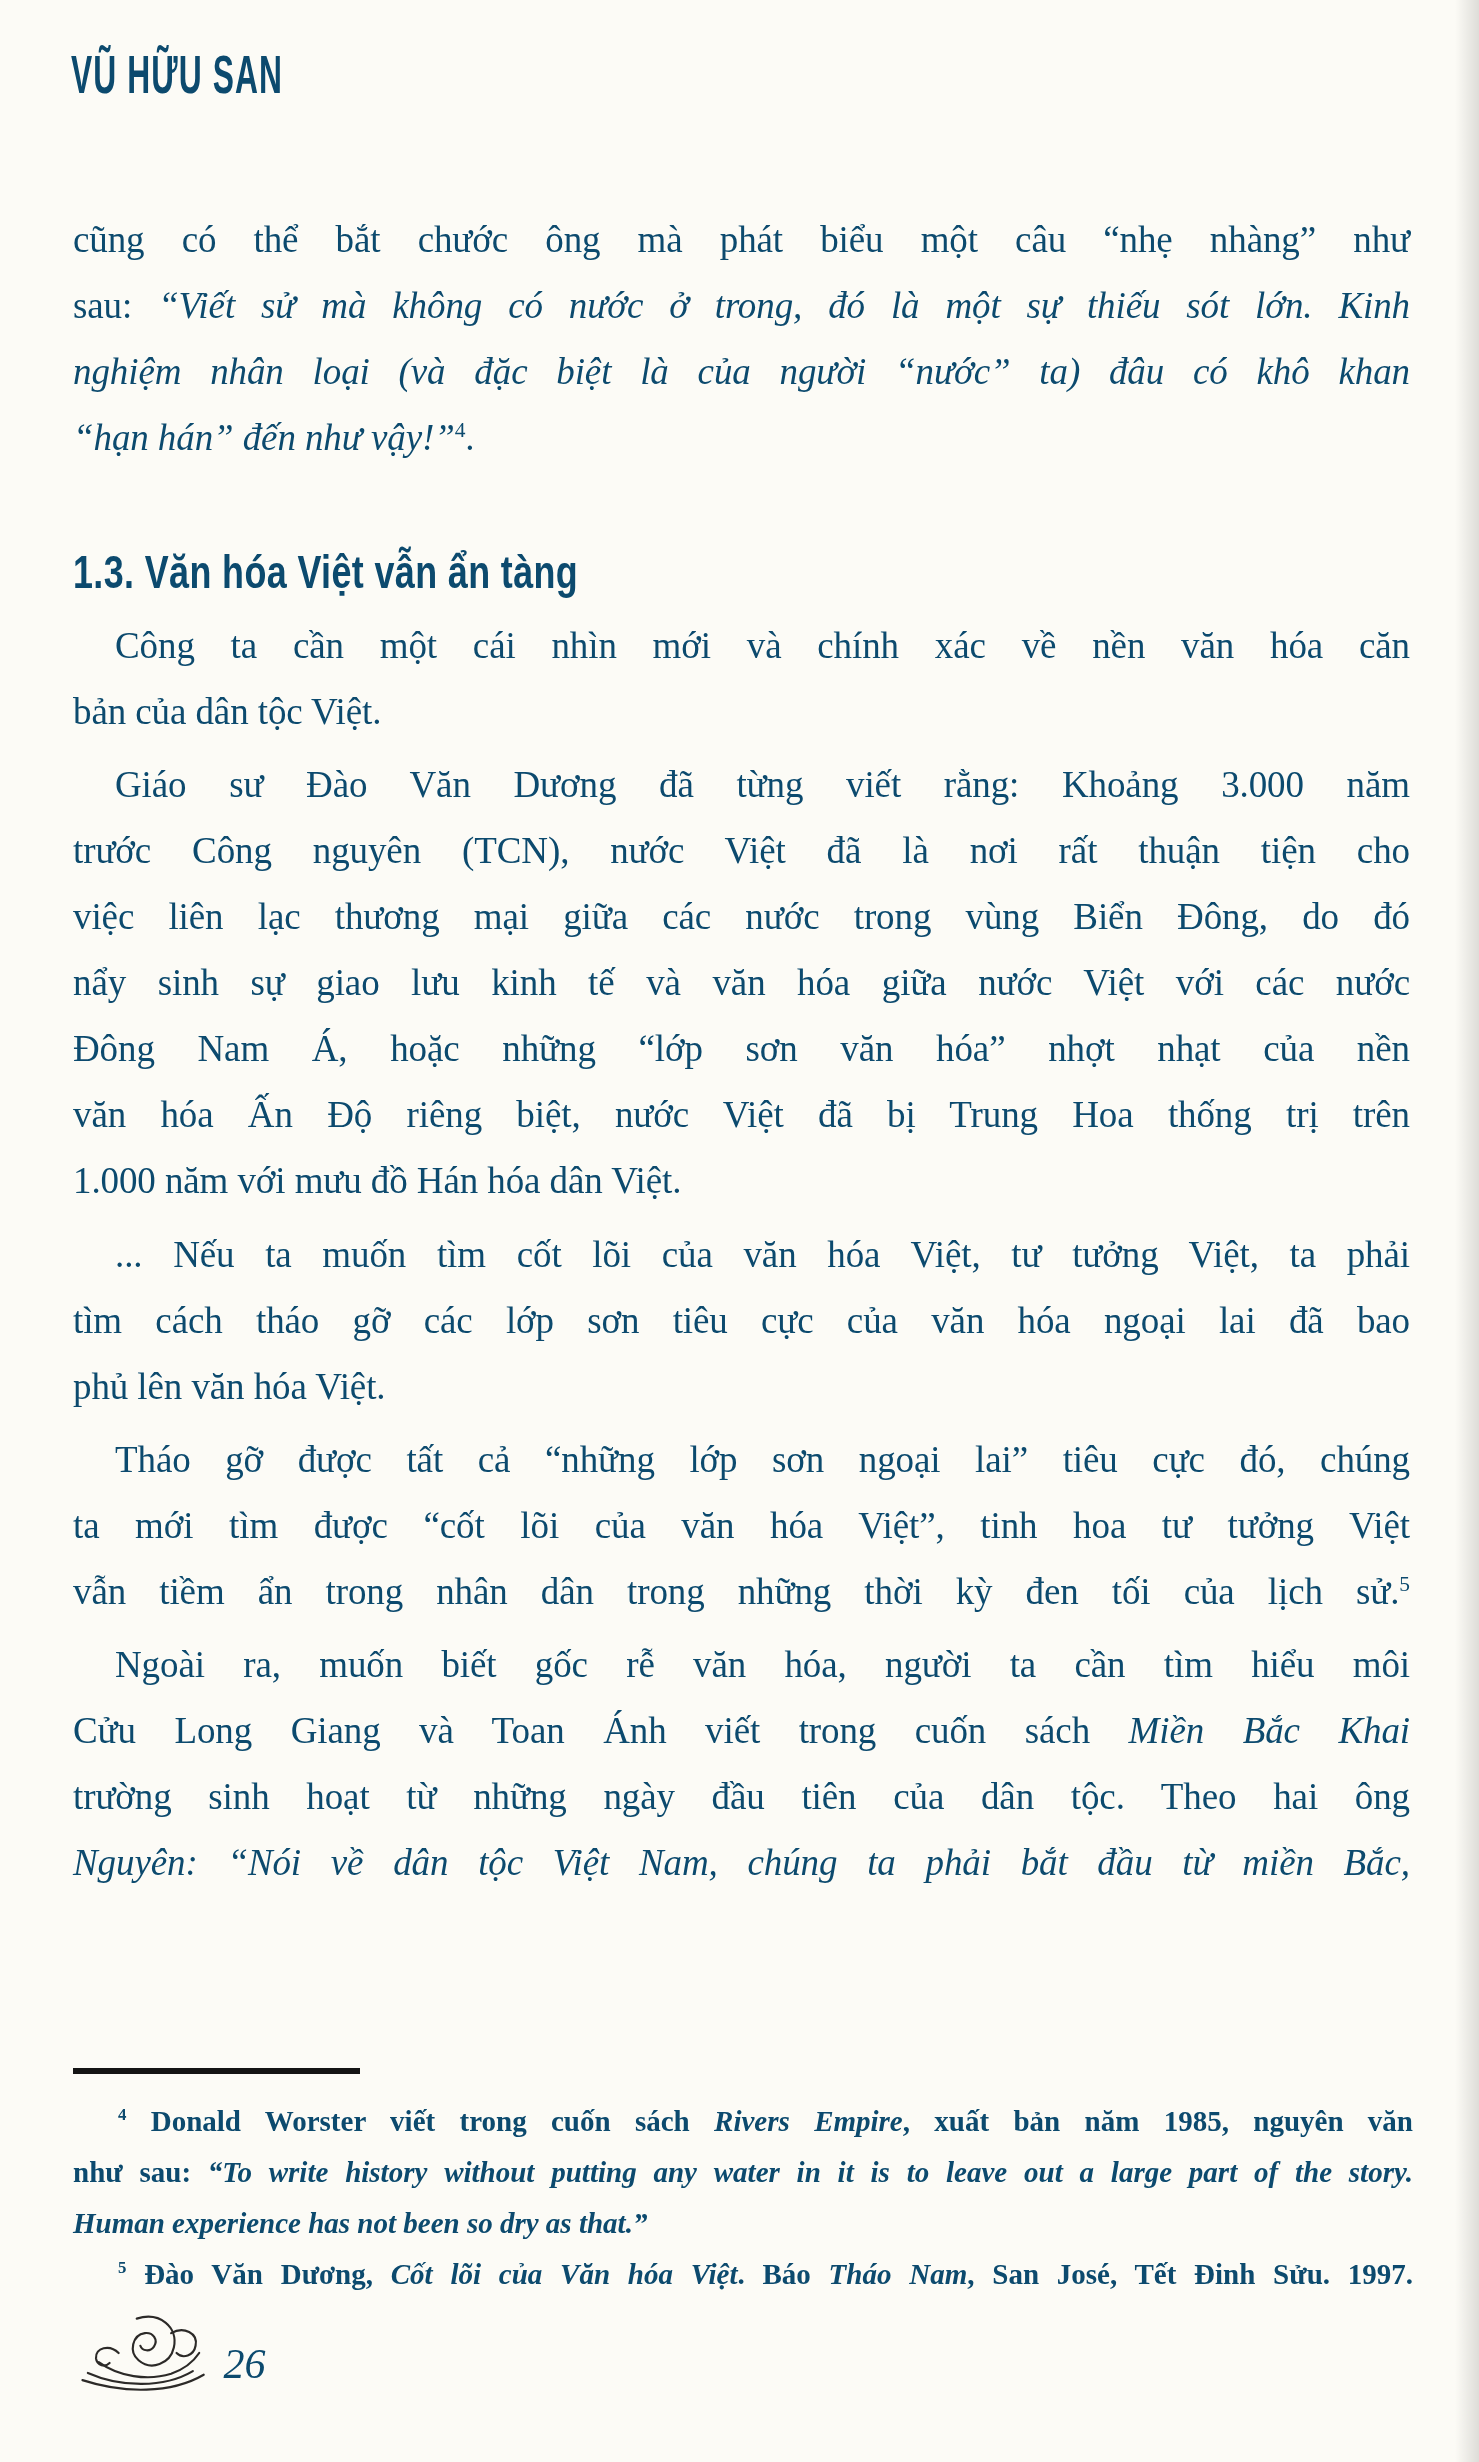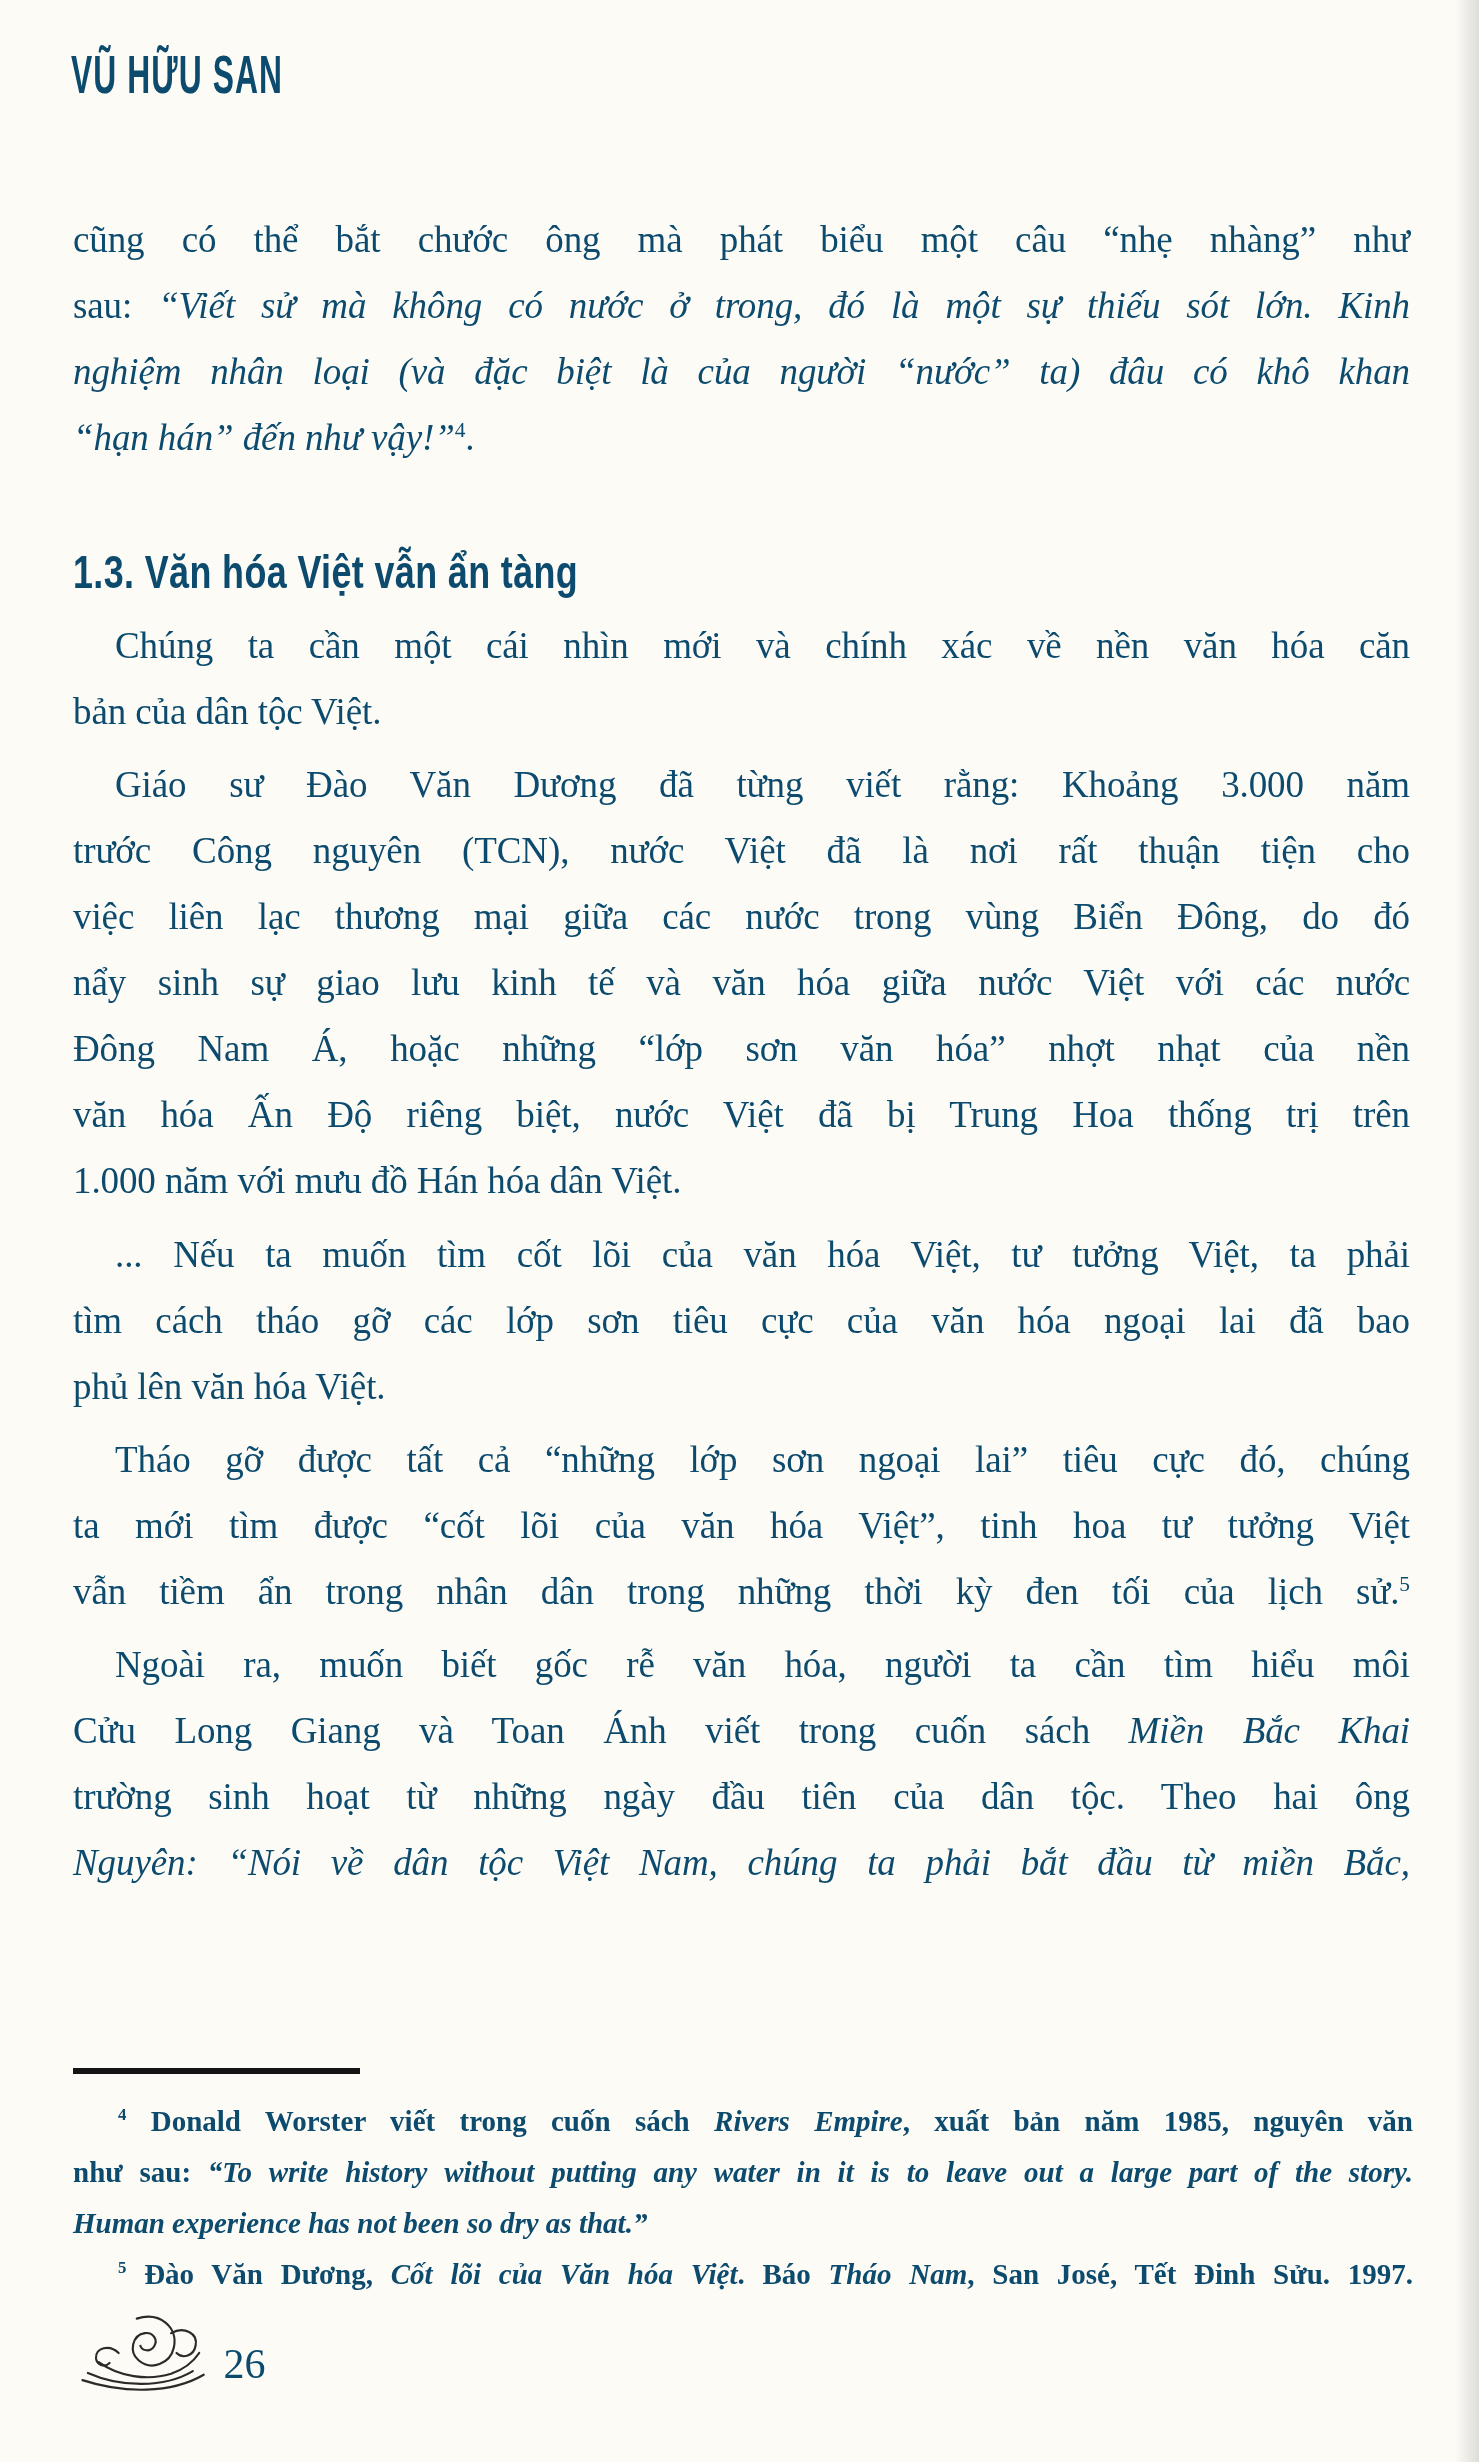--- a/index.html
+++ b/index.html
@@ -30,21 +30,21 @@
   .sup { font-size:0.58em; vertical-align:super; line-height:0; }
 
   .heading { margin-top:73px; margin-bottom:9px; line-height:56px;text-decoration:underline; }
   .heading .cond { font-size:46px; transform:scaleX(0.78); letter-spacing:0.5px; }
 
   .footnote-rule { position:absolute; left:73px; top:2068px; width:287px; height:6.4px; background:#141414; }
   .footnotes { position:absolute; left:73px; top:2096px; width:1340px; font-size:29px; line-height:51px;font-weight:bold; }
   .footnotes .ind { text-indent:45px; }
   .footnotes .para + .para { margin-top:0; }
 
-  .footer { position:absolute; left:77px; top:2304px; display:flex; align-items:flex-end; }
+  .footer { position:absolute; left:77px; top:2304px; display:flex; align-items:flex-end;font-style:italic; }
   .ornament { display:block; }
   .page-number { font-size:42px; margin-left:3.6px; padding-bottom:14.5px; }
 </style>
 </head>
 <body>
 
 <div class="page">
 
   <header class="running-header">
     <span class="cond">VŨ HỮU SAN</span>
@@ -52,21 +52,21 @@
 
   <main class="body-text">
       <div class="para">
         <div class="line just"><span>cũng có thể bắt chước ông mà phát biểu một câu “nhẹ nhàng” như</span></div>
         <div class="line just"><span>sau: </span><span class="it">“Viết sử mà không có nước ở trong, đó là một sự thiếu sót lớn. Kinh</span></div>
         <div class="line just"><span class="it">nghiệm nhân loại (và đặc biệt là của người “nước” ta) đâu có khô khan</span></div>
         <div class="line"><span class="it">“hạn hán” đến như vậy!”</span><span class="sup">4</span><span>.</span></div>
       </div>
       <div class="heading"><span class="cond">1.3. Văn hóa Việt vẫn ẩn tàng</span></div>
       <div class="para">
-        <div class="line just ind"><span>Chúng ta cần một cái nhìn mới và chính xác về nền văn hóa căn</span></div>
+        <div class="line just ind"><span>Công ta cần một cái nhìn mới và chính xác về nền văn hóa căn</span></div>
         <div class="line"><span>bản của dân tộc Việt.</span></div>
       </div>
       <div class="para">
         <div class="line just ind"><span>Giáo sư Đào Văn Dương đã từng viết rằng: Khoảng 3.000 năm</span></div>
         <div class="line just"><span>trước Công nguyên (TCN), nước Việt đã là nơi rất thuận tiện cho</span></div>
         <div class="line just"><span>việc liên lạc thương mại giữa các nước trong vùng Biển Đông, do đó</span></div>
         <div class="line just"><span>nẩy sinh sự giao lưu kinh tế và văn hóa giữa nước Việt với các nước</span></div>
         <div class="line just"><span>Đông Nam Á, hoặc những “lớp sơn văn hóa” nhợt nhạt của nền</span></div>
         <div class="line just"><span>văn hóa Ấn Độ riêng biệt, nước Việt đã bị Trung Hoa thống trị trên</span></div>
         <div class="line"><span>1.000 năm với mưu đồ Hán hóa dân Việt.</span></div>

